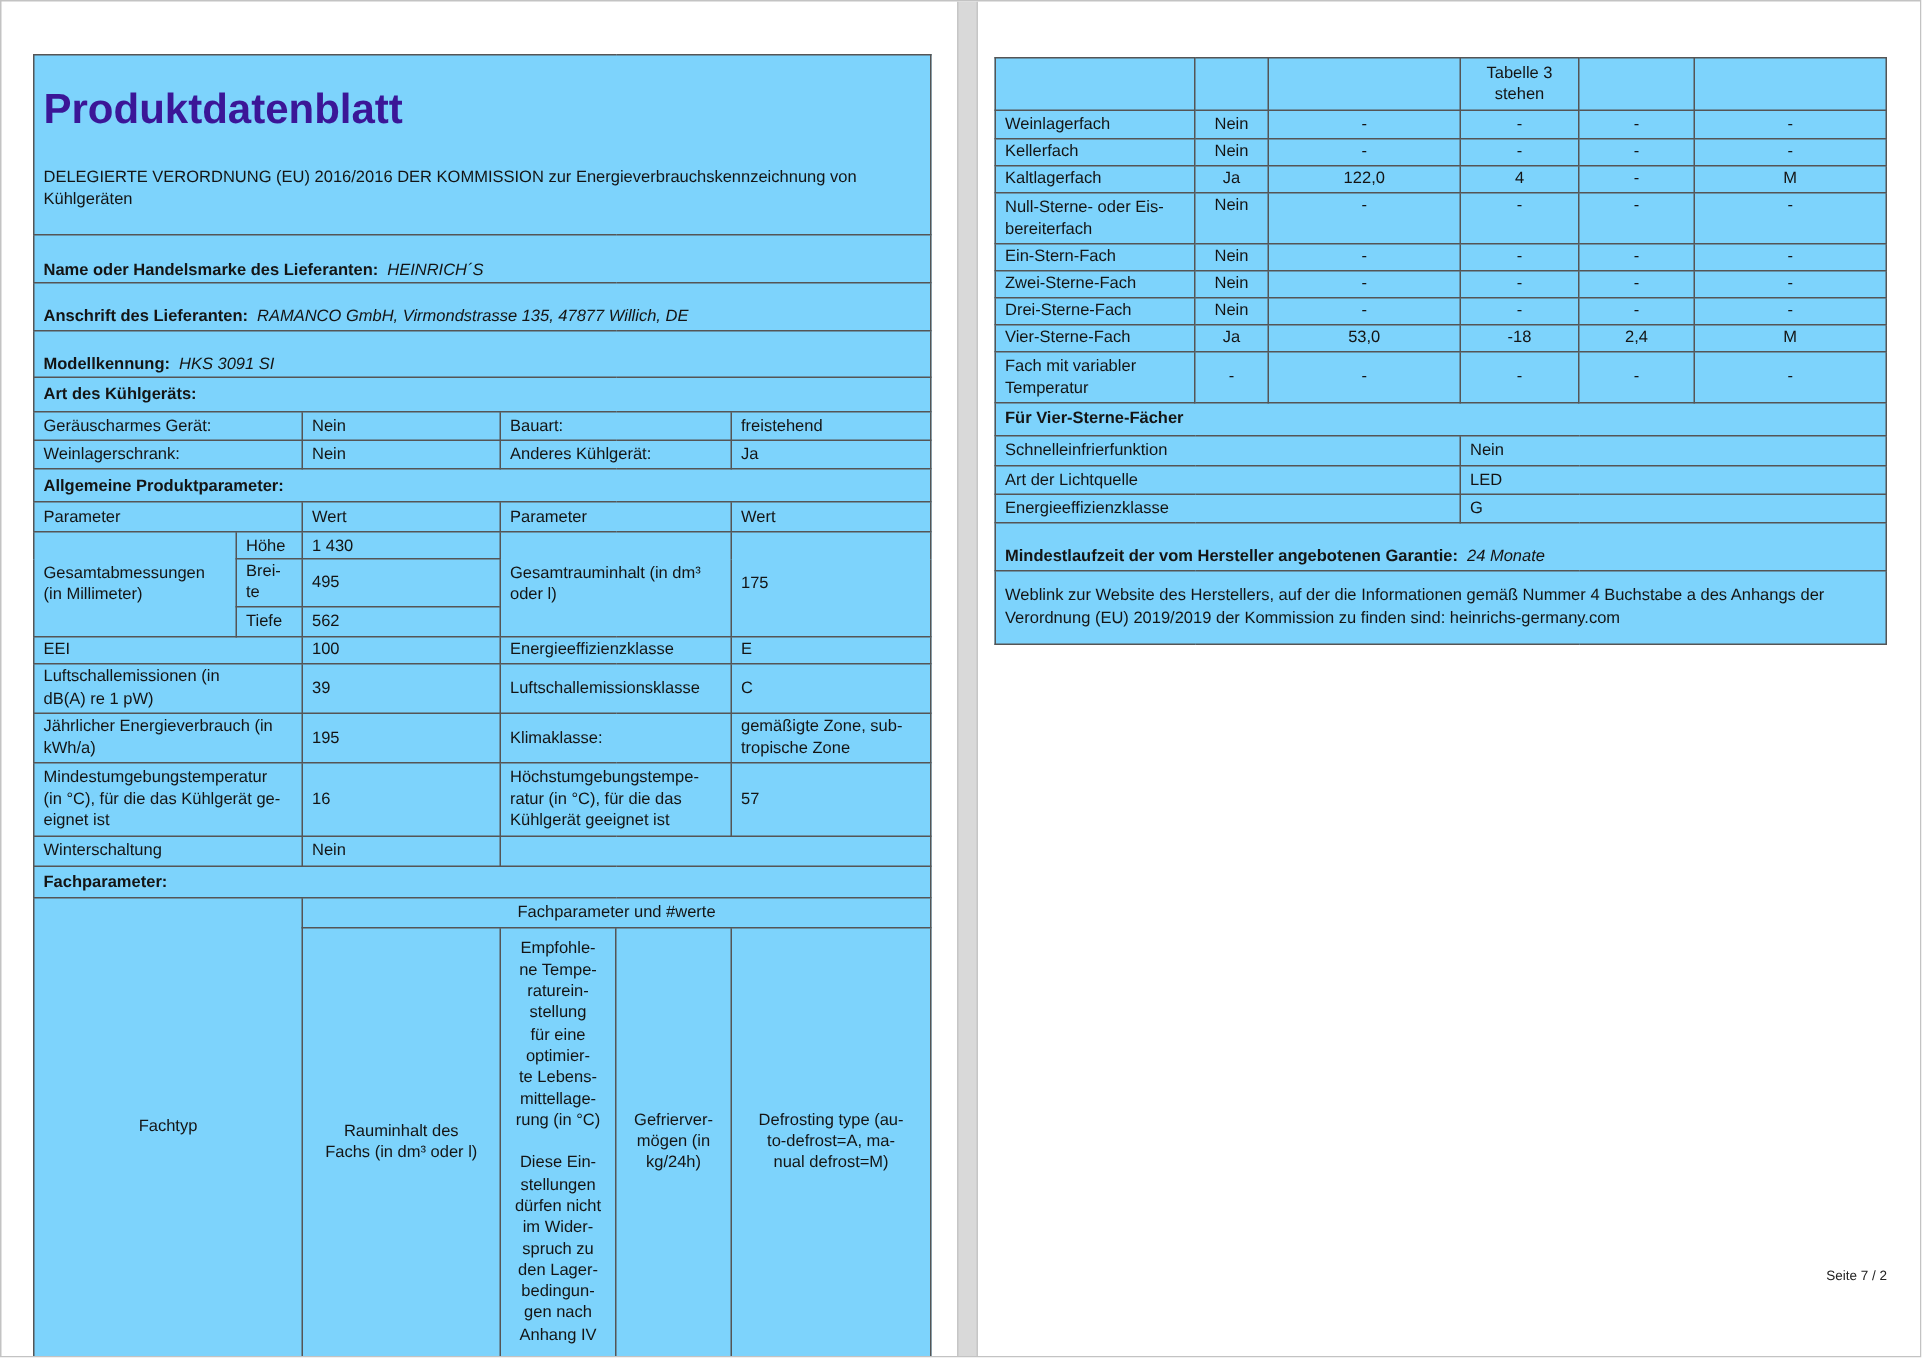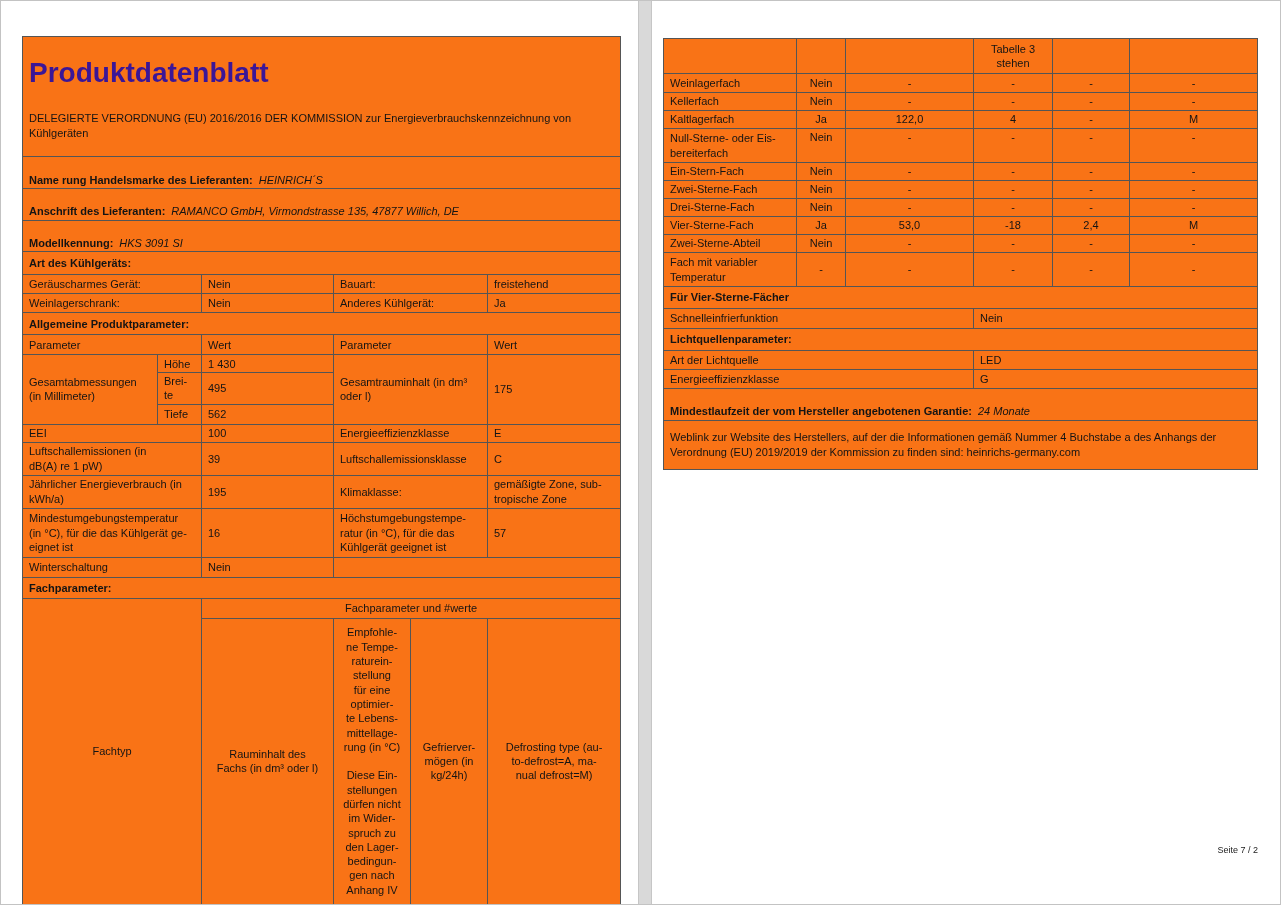--- a/index.html
+++ b/index.html
@@ -7,21 +7,21 @@
     position:relative;width:1281px;height:905px;background:#ffffff;
     border:1px solid #c3c3c3;box-sizing:border-box;
     font-family:"Liberation Sans","DejaVu Sans",sans-serif;
     font-size:11px;color:#141414;overflow:hidden;
   }
   .page-divider{
     position:absolute;left:637px;top:0;width:14px;height:905px;
     background:#d9d9d9;border-left:1px solid #c6c6c6;border-right:1px solid #c6c6c6;
     box-sizing:border-box;
   }
-  table{border-collapse:collapse;table-layout:fixed;position:absolute;background:#f97316;}
+  table{border-collapse:collapse;table-layout:fixed;position:absolute;background:#7dd3fc;}
   #t1{left:21px;top:35px;width:599px;}
   #t2{left:662px;top:37px;width:595px;}
   td{
     border:1px solid #555;padding:1px 6px;vertical-align:middle;
     white-space:pre-line;line-height:1.3;overflow:hidden;word-wrap:break-word;
   }
   .b{font-weight:bold;}
   .c{text-align:center;}
   .val{margin-left:6px;font-style:italic;}
   .doc-title{
@@ -56,21 +56,21 @@
         <tr style="height:80px">
       <td colspan="6" style="vertical-align:top;padding-top:5px">
         <div class="doc-title">Produktdatenblatt</div>
         <div class="subtitle">DELEGIERTE VERORDNUNG (EU) 2016/2016 DER KOMMISSION zur Energieverbrauchskennzeichnung von
 Kühlgeräten</div>
       </td>
     </tr>
 
     <tr style="height:25px">
       <td colspan="6">
-        <span class="b">Name rung Handelsmarke des Lieferanten:</span><span class="val">HEINRICH´S</span>
+        <span class="b">Name oder Handelsmarke des Lieferanten:</span><span class="val">HEINRICH´S</span>
       </td>
     </tr>
 
     <tr style="height:26px">
       <td colspan="6">
         <span class="b">Anschrift des Lieferanten:</span><span class="val">RAMANCO GmbH, Virmondstrasse 135, 47877 Willich, DE</span>
       </td>
     </tr>
 
     <tr style="height:20px">
@@ -283,50 +283,39 @@
       <td class="c">-</td>
     </tr>
     <tr style="height:18px">
       <td>Vier-Sterne-Fach</td>
       <td class="c">Ja</td>
       <td class="c">53,0</td>
       <td class="c">-18</td>
       <td class="c">2,4</td>
       <td class="c">M</td>
     </tr>
-    <tr style="height:18px">
-      <td>Zwei-Sterne-Abteil</td>
-      <td class="c">Nein</td>
-      <td class="c">-</td>
-      <td class="c">-</td>
-      <td class="c">-</td>
-      <td class="c">-</td>
-    </tr>
     <tr style="height:34px">
       <td>Fach mit variabler
 Temperatur</td>
       <td class="c">-</td>
       <td class="c">-</td>
       <td class="c">-</td>
       <td class="c">-</td>
       <td class="c">-</td>
     </tr>
 
     <tr style="height:22px">
       <td colspan="6" class="b">Für Vier-Sterne-Fächer</td>
     </tr>
 
     <tr style="height:20px">
       <td colspan="3">Schnelleinfrierfunktion</td>
       <td colspan="3">Nein</td>
     </tr>
 
-    <tr style="height:22px">
-      <td colspan="6" class="b">Lichtquellenparameter:</td>
-    </tr>
 
     <tr style="height:19px">
       <td colspan="3">Art der Lichtquelle</td>
       <td colspan="3">LED</td>
     </tr>
     <tr style="height:19px">
       <td colspan="3">Energieeffizienzklasse</td>
       <td colspan="3">G</td>
     </tr>
 

